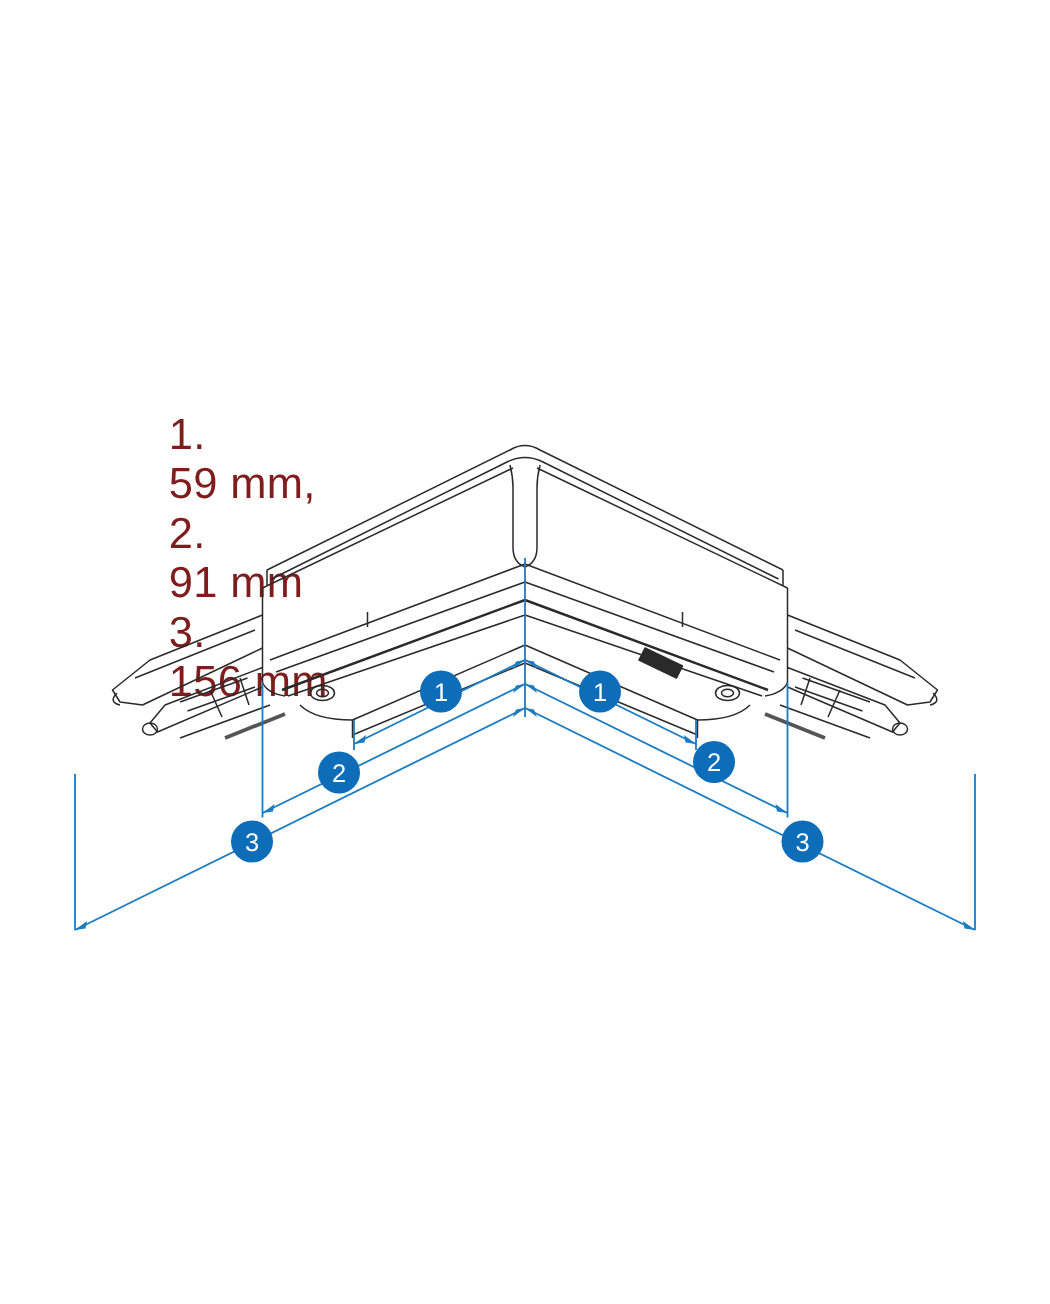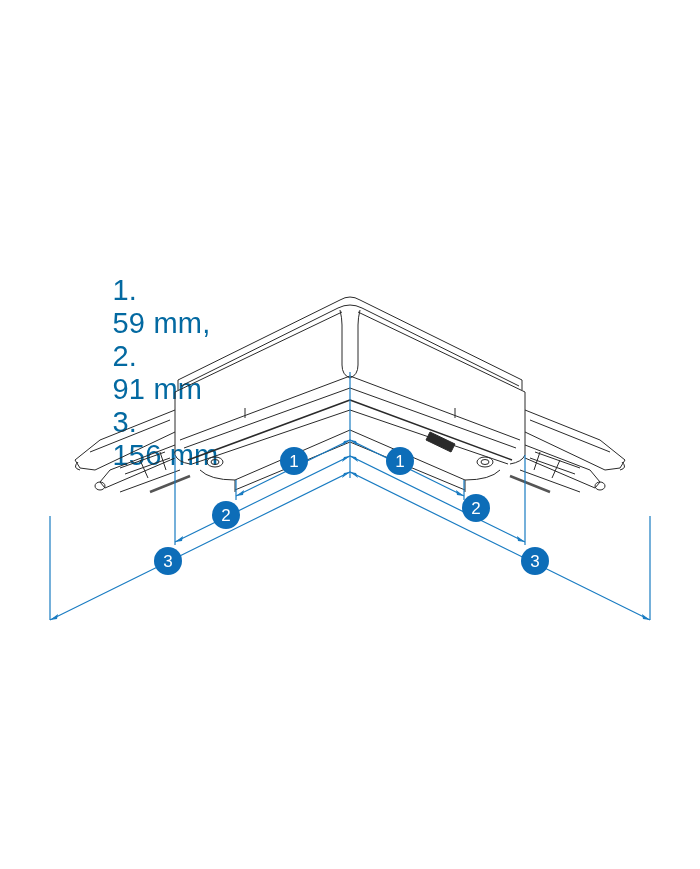--- a/index.html
+++ b/index.html
@@ -1,19 +1,19 @@
 <!DOCTYPE html>
 <html><head>
   <meta charset="utf-8">
   <style>
     html, body { margin: 0; padding: 0; background: #ffffff; }
     body { width: 700px; height: 869px; position: relative; overflow: hidden; font-family: "Liberation Sans", sans-serif; }
     .caption {
       position: absolute; left: 96px; top: 241px;
-      font-size: 29px; color: #0369a1; letter-spacing: 0.2px; white-space: pre;
+      font-size: 29px; color: #7f1d1d; letter-spacing: 0.2px; white-space: pre;
     }
     .caption span { margin-right: 0; }
     svg.drawing { position: absolute; left: 0; top: 0; }
     .badge-text { font-family: "Liberation Sans", sans-serif; font-size: 17px; fill: #ffffff; }
   </style>
 </head>
 <body>
 
 <div class="caption">
   <span style="margin-right: 10px;">1.</span>

